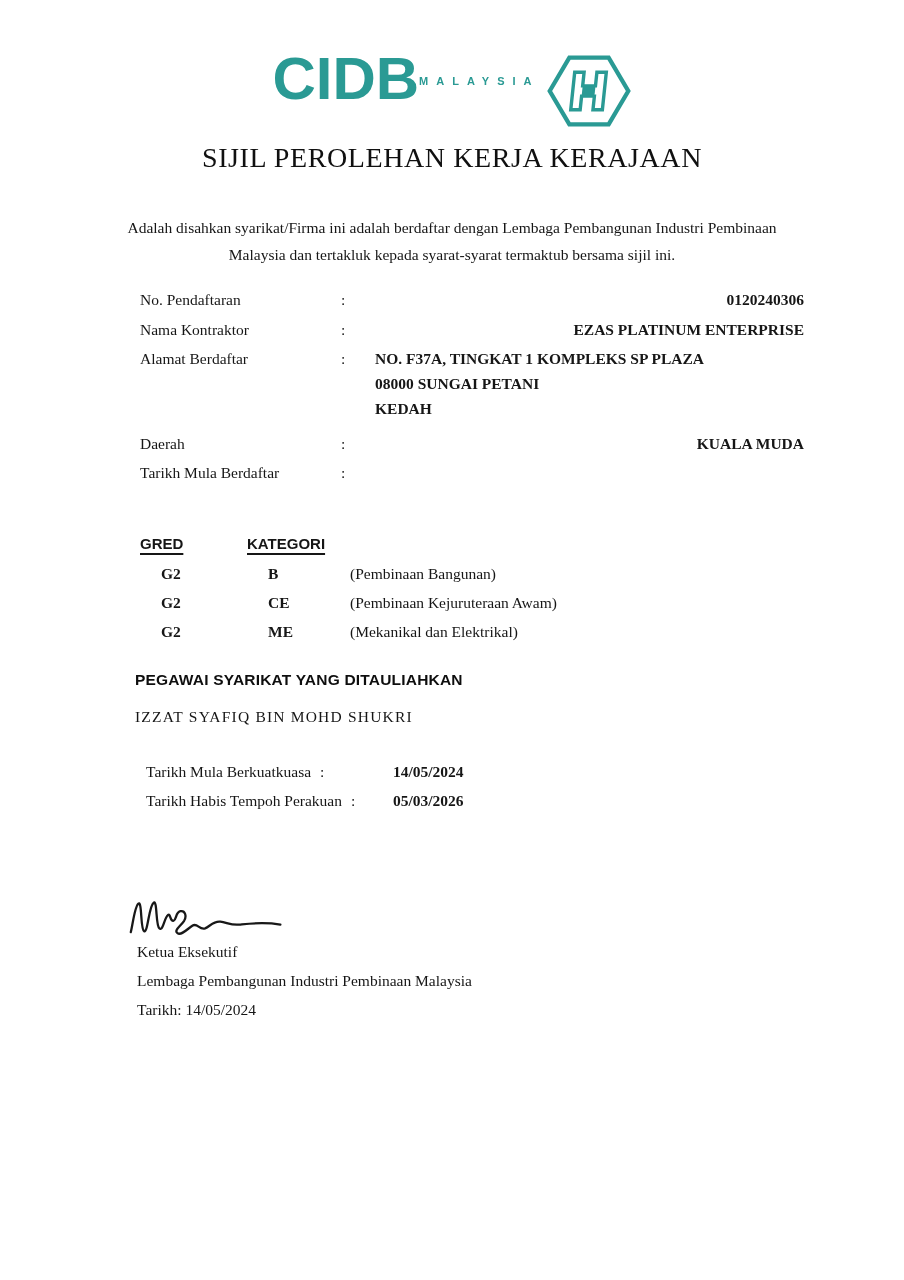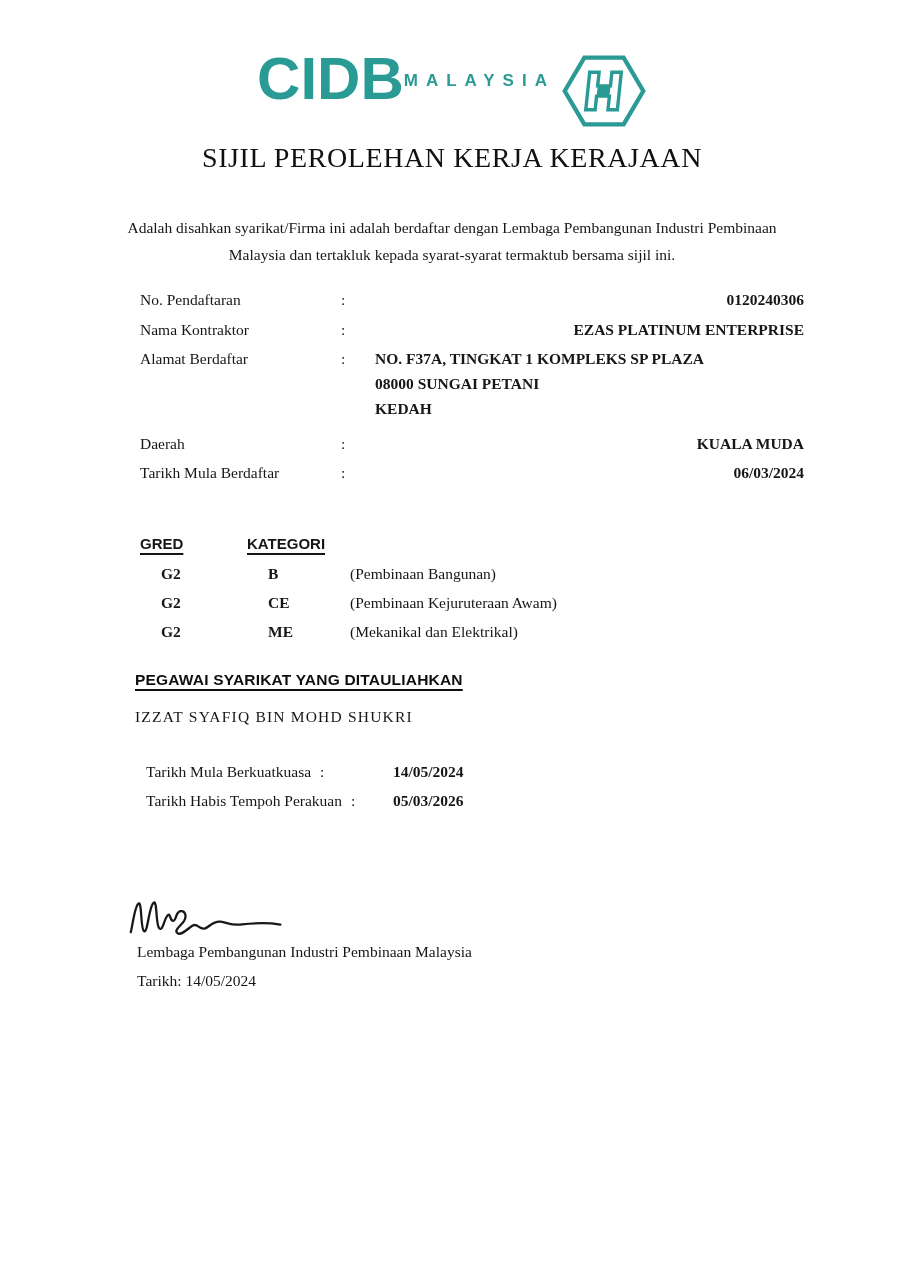--- a/index.html
+++ b/index.html
@@ -29,21 +29,21 @@
     font-family: "Liberation Sans", sans-serif;
     font-weight: 700;
     font-size: 60px;
     line-height: 58px;
     letter-spacing: 0px;
     color: var(--teal);
   }
   .brand-country {
     font-family: "Liberation Sans", sans-serif;
     font-weight: 700;
-    font-size: 17px;
+    font-size: 11px;
     letter-spacing: 8px;
     margin-top: 4px;
     margin-right: -8px;
     color: var(--teal);
   }
   .brand-mark { width: 86px; height: 82px; }
 
   
   .title {
     position: absolute;
@@ -114,21 +114,20 @@
 
   
   .officer-heading {
     position: absolute;
     top: 671px;
     left: 135px;
     font-family: "Liberation Sans", sans-serif;
     font-weight: 700;
     font-size: 15.5px;
     letter-spacing: 0.2px;
-    text-decoration: underline;
     text-decoration-thickness: 2px;
     text-underline-offset: 4px;
     color: #0e0e0e;
   }
   .officer-name {
     position: absolute;
     top: 708px;
     left: 135px;
     font-size: 15.5px;
     letter-spacing: 1.2px;
@@ -219,21 +218,20 @@
 
     <div class="detail-row">
       <span class="label">Daerah</span>
       <span class="colon">:</span>
       <span class="value">KUALA MUDA</span>
     </div>
 
     <div class="detail-row">
       <span class="label">Tarikh Mula Berdaftar</span>
       <span class="colon">:</span>
-      <span class="value">06/03/2024</span>
     </div>
 
   </div>
 
   <div class="grades">
     <div class="grade-row grade-header">
       <span class="hdr">GRED</span>
       <span class="hdr">KATEGORI</span>
       <span></span>
     </div>
@@ -269,17 +267,18 @@
       <span class="label">Tarikh Habis Tempoh Perakuan</span><span class="v-colon">:</span>
       <span class="value">05/03/2026</span>
     </div>
   </div>
 
   <svg class="signature-svg" viewBox="0 0 170 52" fill="none">
     <path d="M5,43 C7,36 9,16 13,13 C17,10 15,40 19,42 C23,44 24,15 29,12 C33,9 31,36 35,39 C39,42 40,28 44,25 C47,23 46,32 50,31 C53,30 52,22 57,21 C62,20 64,26 61,31 C57,37 50,41 54,44 C58,47 65,39 70,36 C75,33 77,41 83,39 C88,37 92,31 99,32 C106,33 111,36 119,35 C129,34 144,32 162,35" stroke="#181818" stroke-width="2.4" stroke-linecap="round" fill="none"></path>
   </svg>
 
   <div class="signoff">
+    <div>Ketua Eksekutif</div>
     <div>Lembaga Pembangunan Industri Pembinaan Malaysia</div>
     <div>Tarikh: 14/05/2024</div>
   </div>
 
 </div>
 
 </body></html>

